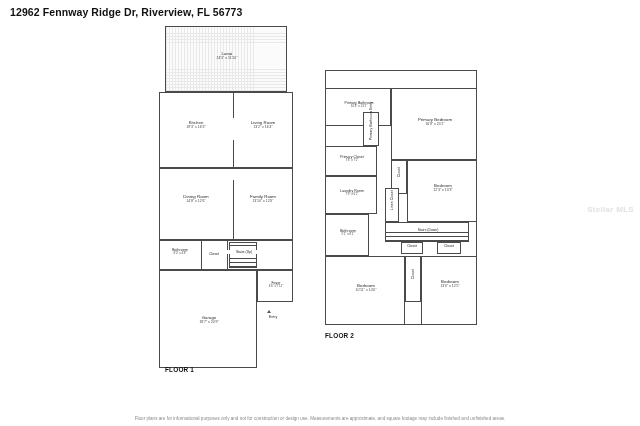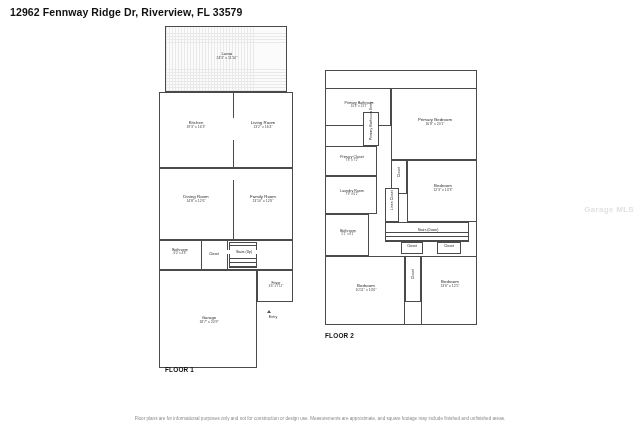--- a/index.html
+++ b/index.html
@@ -135,22 +135,22 @@
     border-bottom: 3.4px solid #555;
   }
   .opening {
     position: absolute;
     background: #ffffff;
   }
 </style>
 </head>
 <body>
 
-<div id="title">12962 Fennway Ridge Dr, Riverview, FL 33579</div>
-<div id="watermark">Garage MLS</div>
+<div id="title">12962 Fennway Ridge Dr, Riverview, FL 56773</div>
+<div id="watermark">Stellar MLS</div>
 
 <div class="plan" id="floor1" style="left:155px; top:22px; width:140px; height:355px;">
 
   <div class="room lanai" style="left:10px; top:4px; width:122px; height:66px;">
     <div class="lbl" style="left:0; top:24px; width:122px;">
       <span class="n">Lanai</span>
       <span class="d">24'3" x 11'10"</span>
     </div>
   </div>
 

